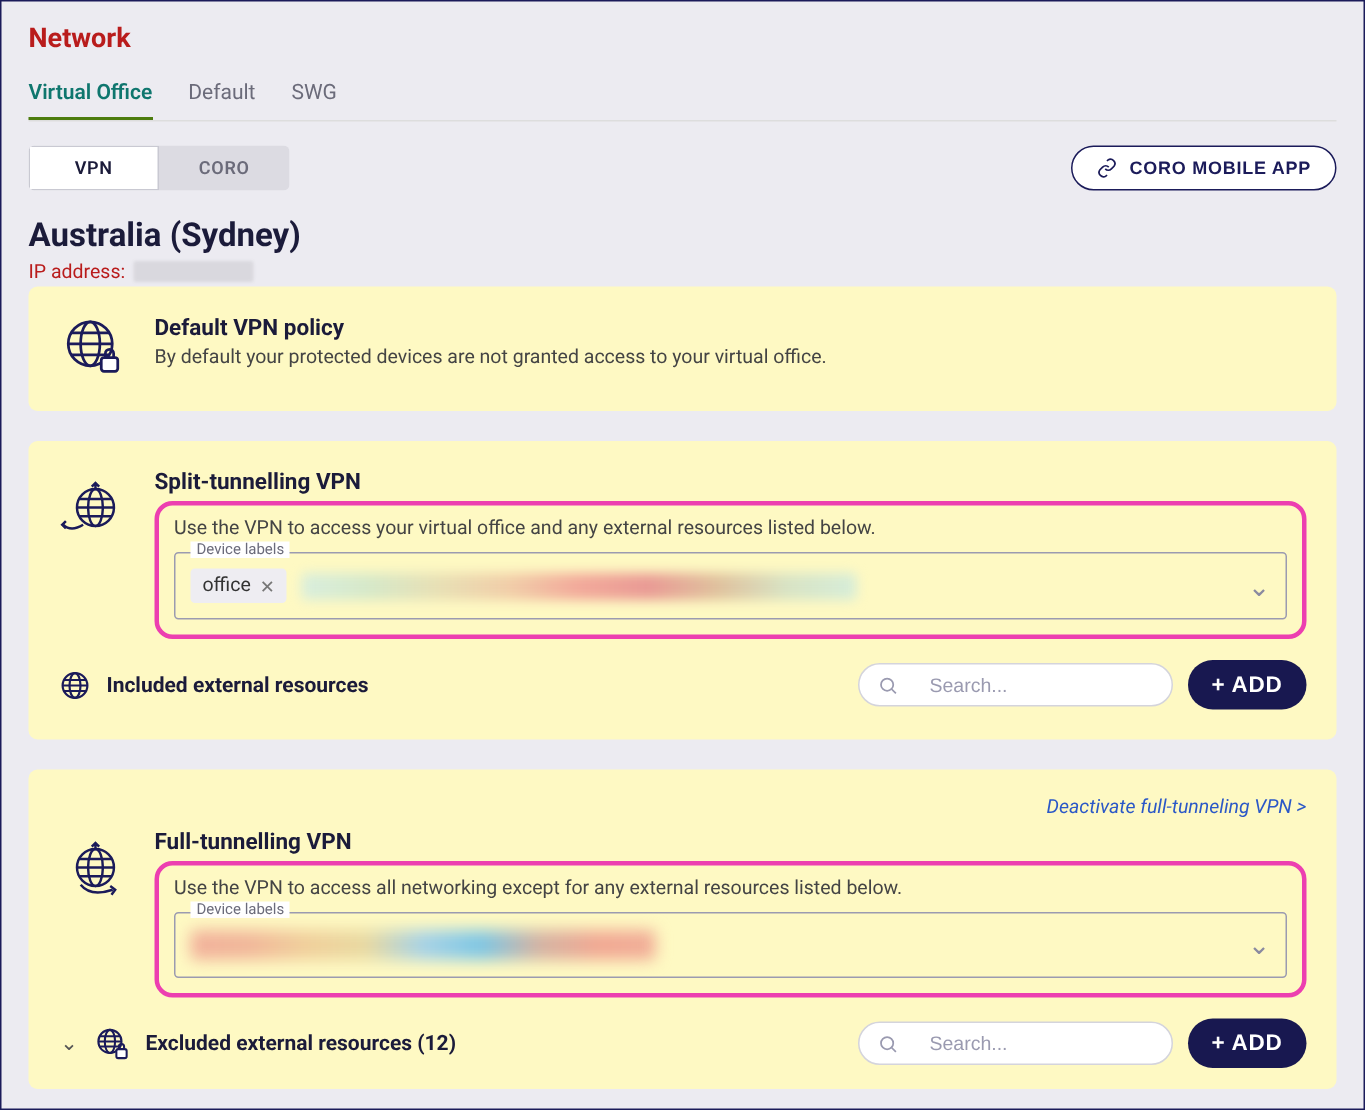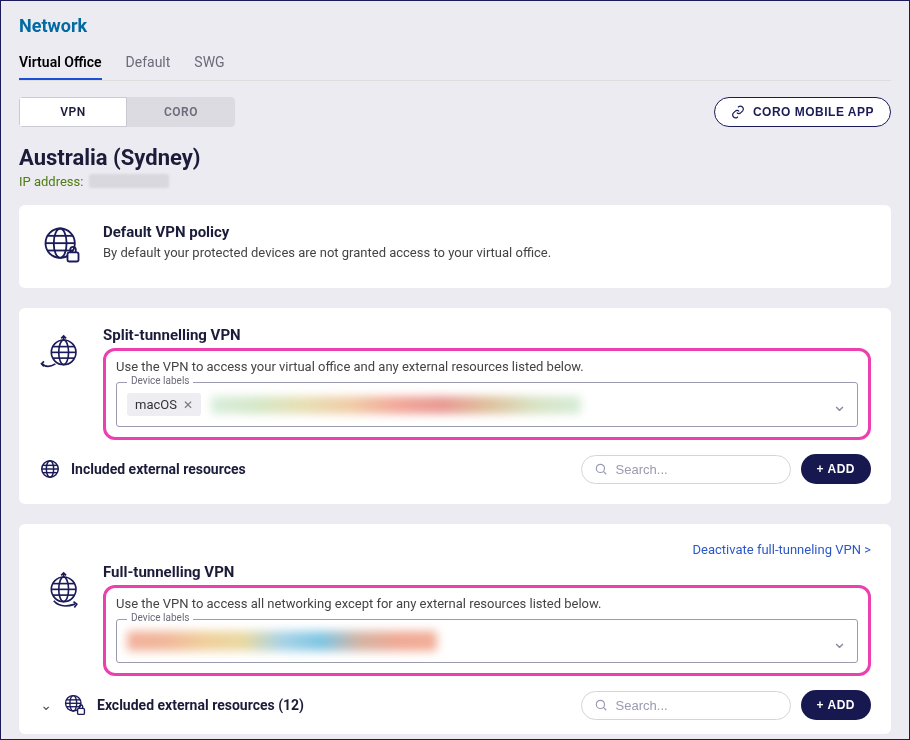--- a/index.html
+++ b/index.html
@@ -6,38 +6,38 @@
   body {
     font-family: -apple-system, BlinkMacSystemFont, "Segoe UI", Roboto, sans-serif;
     background: #ecebf1;
     width: 910px;
     height: 740px;
     overflow: hidden;
     border: 1px solid #1b1b5a;
     color: #1b1b3a;
   }
   .page { padding: 14px 18px 0 18px; }
-  h1.page-title { font-size: 18px; font-weight: 700; color: #0369a1; margin-bottom: 14px; }
+  h1.page-title { font-size: 18px; font-weight: 700; color: #b91c1c; margin-bottom: 14px; }
   .tabs { display: flex; gap: 24px; border-bottom: 1px solid #ddd; margin-bottom: 16px; }
   .tab {
     padding: 4px 0 8px 0;
     font-size: 14px;
     color: #6b6b7a;
     cursor: pointer;
     border-bottom: 2px solid transparent;
   }
   .tab.active {
-    color: #000000;
+    color: #0f766e;
     font-weight: 600;
-    border-bottom: 2px solid #1d4ed8;
+    border-bottom: 2px solid #4d7c0f;
   }
   .toolbar-row { display: flex; align-items: center; justify-content: space-between; margin-bottom: 18px; }
   .seg-group { display: inline-flex; border-radius: 4px; overflow: hidden; }
   .seg {
-    width: 108px;
+    width: 87px;
     height: 30px;
     display: inline-flex;
     align-items: center;
     justify-content: center;
     font-size: 12px;
     font-weight: 600;
     letter-spacing: .5px;
     background: #dcdbe2;
     color: #6b6b7a;
     cursor: pointer;
@@ -55,24 +55,24 @@
     padding: 7px 16px;
     font-size: 12px;
     font-weight: 600;
     letter-spacing: .5px;
     display: inline-flex;
     align-items: flex-start;
     gap: 8px;
     cursor: pointer;
   }
   .region-title { font-size: 22px; font-weight: 700; margin-bottom: 4px; }
-  .ip-line { font-size: 13px; color: #4d7c0f; margin-bottom: 16px; display: flex; gap: 6px;}
+  .ip-line { font-size: 13px; color: #b91c1c; margin-bottom: 2px; display: flex; gap: 6px;}
   .ip-blur { display:inline-block; width: 80px; height: 14px; background: #d9d8de; filter: blur(1px); border-radius: 2px;}
   .card {
-    background: #ffffff;
+    background: #fef9c3;
     border-radius: 6px;
     padding: 18px 20px 20px 20px;
     margin-bottom: 20px;
   }
   .card-row { display: flex; gap: 18px; align-items: flex-start; }
   .card-icon { width: 46px; flex-shrink: 0; display:flex; justify-content:center; }
   .card-body { flex: 1; min-width: 0; }
   .card-title { font-size: 15px; font-weight: 700; margin-bottom: 4px; }
   .card-desc { font-size: 13px; color: #444; margin-bottom: 8px; }
   .highlight-box {
@@ -122,47 +122,48 @@
     height: 20px;
     border-radius: 3px;
     background: linear-gradient(90deg,#f2b19b,#f1b79a,#f0cf9b,#e9d9a1,#a7d2e6,#7ec6e4,#d4b3a3,#f1a893,#f1ae98);
     filter: blur(5px);
   }
   .chevron { margin-left: auto; color: #8a8aa0; cursor: pointer; font-size: 18px; }
   .section-bar { display:flex; align-items:center; gap: 10px; margin-top: 14px; }
   .section-bar .title { font-size: 14px; font-weight: 700; flex: 0 0 auto; text-align: right; }
   .spacer { flex: 1; }
   .search {
-    display: flex; align-items: center; gap: 8px;
+    display: flex; align-items: flex-end; gap: 21px;
     border: 1px solid #d4d4dc; border-radius: 18px;
     background: #fff;
     padding: 6px 12px; width: 210px;
     color: #8a8aa0;
   }
   .search input {
     border: none; outline: none; font-size: 13px; flex:1; background: transparent; color:#333;
   }
   .search input::placeholder { color: #9a9ab0; }
   .btn-add {
     background: #181850;
     color: #fff;
     border: none;
     border-radius: 18px;
     padding: 8px 16px;
-    font-size: 12px;
+    font-size: 15px;
     font-weight: 700;
     letter-spacing: .5px;
     cursor: pointer;
   }
   .link-action {
     color: #2b58c7;
     font-size: 13px;
     text-align: right;
     margin-bottom: 6px;
     cursor: pointer;
+    font-style: italic;
   }
   .caret-toggle { color:#555; cursor:pointer; font-size: 14px; width:14px; display:inline-flex; justify-content:center;}
   svg { display:block; }
 </style>
 </head>
 <body>
 
 <div class="page">
   <h1 class="page-title">Network</h1>
 
@@ -228,21 +229,21 @@
           <path d="M6 37 l-3 3 l3 3"></path>
         </svg>
       </div>
       <div class="card-body">
         <div class="card-title">Split-tunnelling VPN</div>
         <div class="highlight-box">
           <div class="card-desc">Use the VPN to access your virtual office and any external resources listed below.</div>
           <div class="fieldset">
             <span class="legend">Device labels</span>
             <span class="chip">
-              <span>macOS</span>
+              <span>office</span>
               <span class="x">✕</span>
             </span>
             <span class="rainbow1"></span>
             <span class="chevron">⌄</span>
           </div>
         </div>
       </div>
     </div>
 
     <div class="section-bar">

